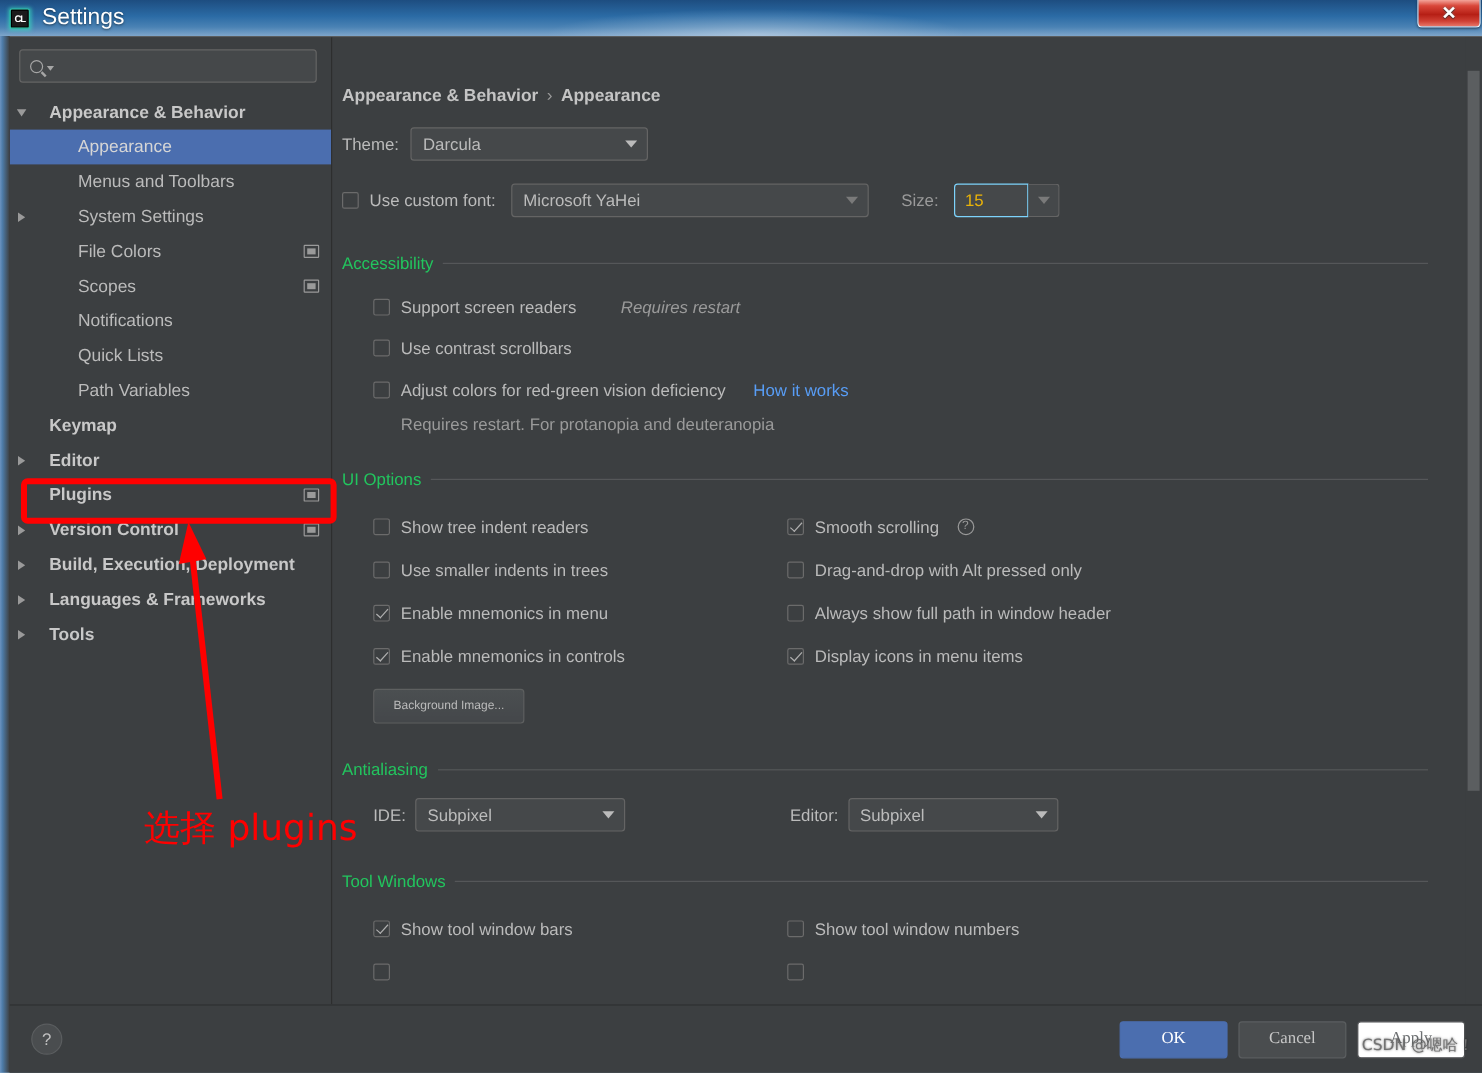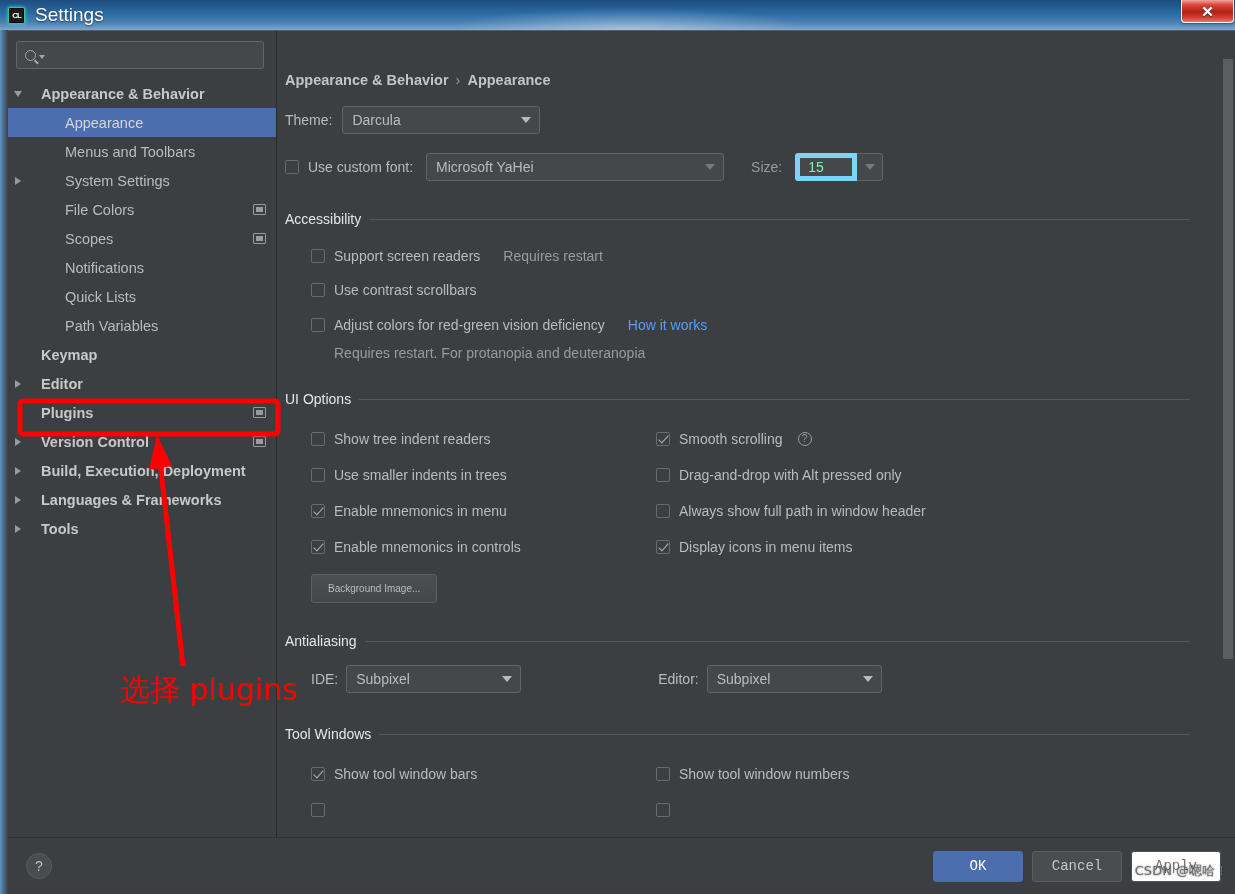--- a/index.html
+++ b/index.html
@@ -161,23 +161,23 @@
   }
   .combo .caret-box {
     width: 26px; height: 100%; display: flex; align-items: center; justify-content: center; flex: none;
   }
   .caret {
     width: 0; height: 0; border-left: 5.5px solid transparent;
     border-right: 5.5px solid transparent; border-top: 6px solid #bbbbbb;
   }
   .caret.dim { border-top-color: #7a7a7a; }
   .textfield {
-    height: 28px; border: 5px solid #7dd3fc; border-radius: 3px;
+    height: 28px; border: 1px solid #7dd3fc; border-radius: 3px;
     background: #45484a; display: flex; align-items: center;
-    padding: 0 8px; color: #86efac; font-size: 14px;
+    padding: 0 8px; color: #eab308; font-size: 14px;
   }
   .spinner-btns {
     width: 26px; height: 28px; border: 1px solid #646464; border-left: none;
     border-radius: 0 3px 3px 0; background: #45484a;
     display: flex; align-items: center; justify-content: center;
   }
   
   .cb-row { display: flex; align-items: center; gap: 9px; height: 25px; }
   .cbox {
     width: 14px; height: 14px; border: 1px solid #6b6b6b; border-radius: 2px;
@@ -191,21 +191,21 @@
   .cb-label { color: #bbbbbb; font-size: 14px; white-space: nowrap; }
   .help-circle {
     width: 14px; height: 14px; border-radius: 50%; border: 1.3px solid #9a9a9a;
     color: #9a9a9a; font-size: 10px; display: flex; align-items: center; justify-content: center;
     flex: none; margin-left: 6px; line-height: 1;
   }
   .link { color: #589df6; font-size: 14px; }
   
   .section-head {
     display: flex; align-items: center; gap: 8px;
-    color: #e5e5e5; font-size: 14px; margin-top: 0;
+    color: #22c55e; font-size: 14px; margin-top: 0;
   }
   .section-head .rule { flex: 1; height: 1px; background: #555759; }
   .btn-secondary {
     height: 29px; padding: 0 16px; border: 1px solid #5e6060; border-radius: 3px;
     background: linear-gradient(180deg, #4b4f51 0%, #44474a 100%);
     color: #bbbbbb; font-size: 10px; display: inline-flex; align-items: center;
     font-family: "Liberation Sans", sans-serif;
   }
   
   #vscroll {
@@ -226,21 +226,21 @@
   #help-button {
     width: 26px; height: 26px; border-radius: 50%;
     background: #4a4d4f; border: 1px solid #5a5d5f;
     display: flex; align-items: center; justify-content: center;
     color: #c0c0c0; font-size: 14px;
   }
   #footer-actions { margin-left: auto; display: flex; align-items: center; gap: 9px; }
   .dlg-btn {
     height: 31px; min-width: 90px; border-radius: 3px; font-size: 14px;
     display: inline-flex; align-items: center; justify-content: center;
-    font-family: Liberation Mono, monospace;
+    font-family: Liberation Serif, serif;
   }
   #ok-button { background: #4b6eaf; border: 1px solid #4b6eaf; color: #ffffff; }
   #cancel-button { background: #4a4d4f; border: 1px solid #5b5e60; color: #c6c6c6; }
   #apply-button { background: #ffffff; border: 1px solid #505254; color: #6e7173; }
   
   #annotation-layer {
     position: absolute; left: 0; top: 0; width: 1235px; height: 894px;
     pointer-events: none; z-index: 50;
   }
   #annotation-text {
@@ -406,21 +406,21 @@
         </div>
 
         <div class="section-head" style="margin-top:30px; width:905px;">
           <span>Accessibility</span>
           <span class="rule"></span>
         </div>
         <div style="margin-top:12px; padding-left:26px;">
           <div class="cb-row" style="height:33px;">
             <div class="cbox"></div>
             <span class="cb-label">Support screen readers</span>
-            <span class="lbl-dim" style="margin-left:14px;">Requires restart</span>
+            <span class="lbl-dim" style="margin-left:28px;font-style:italic;">Requires restart</span>
           </div>
           <div class="cb-row" style="height:36px;">
             <div class="cbox"></div>
             <span class="cb-label">Use contrast scrollbars</span>
           </div>
           <div class="cb-row" style="height:34px;">
             <div class="cbox"></div>
             <span class="cb-label">Adjust colors for red-green vision deficiency</span>
             <span class="link" style="margin-left:14px;">How it works</span>
           </div>

